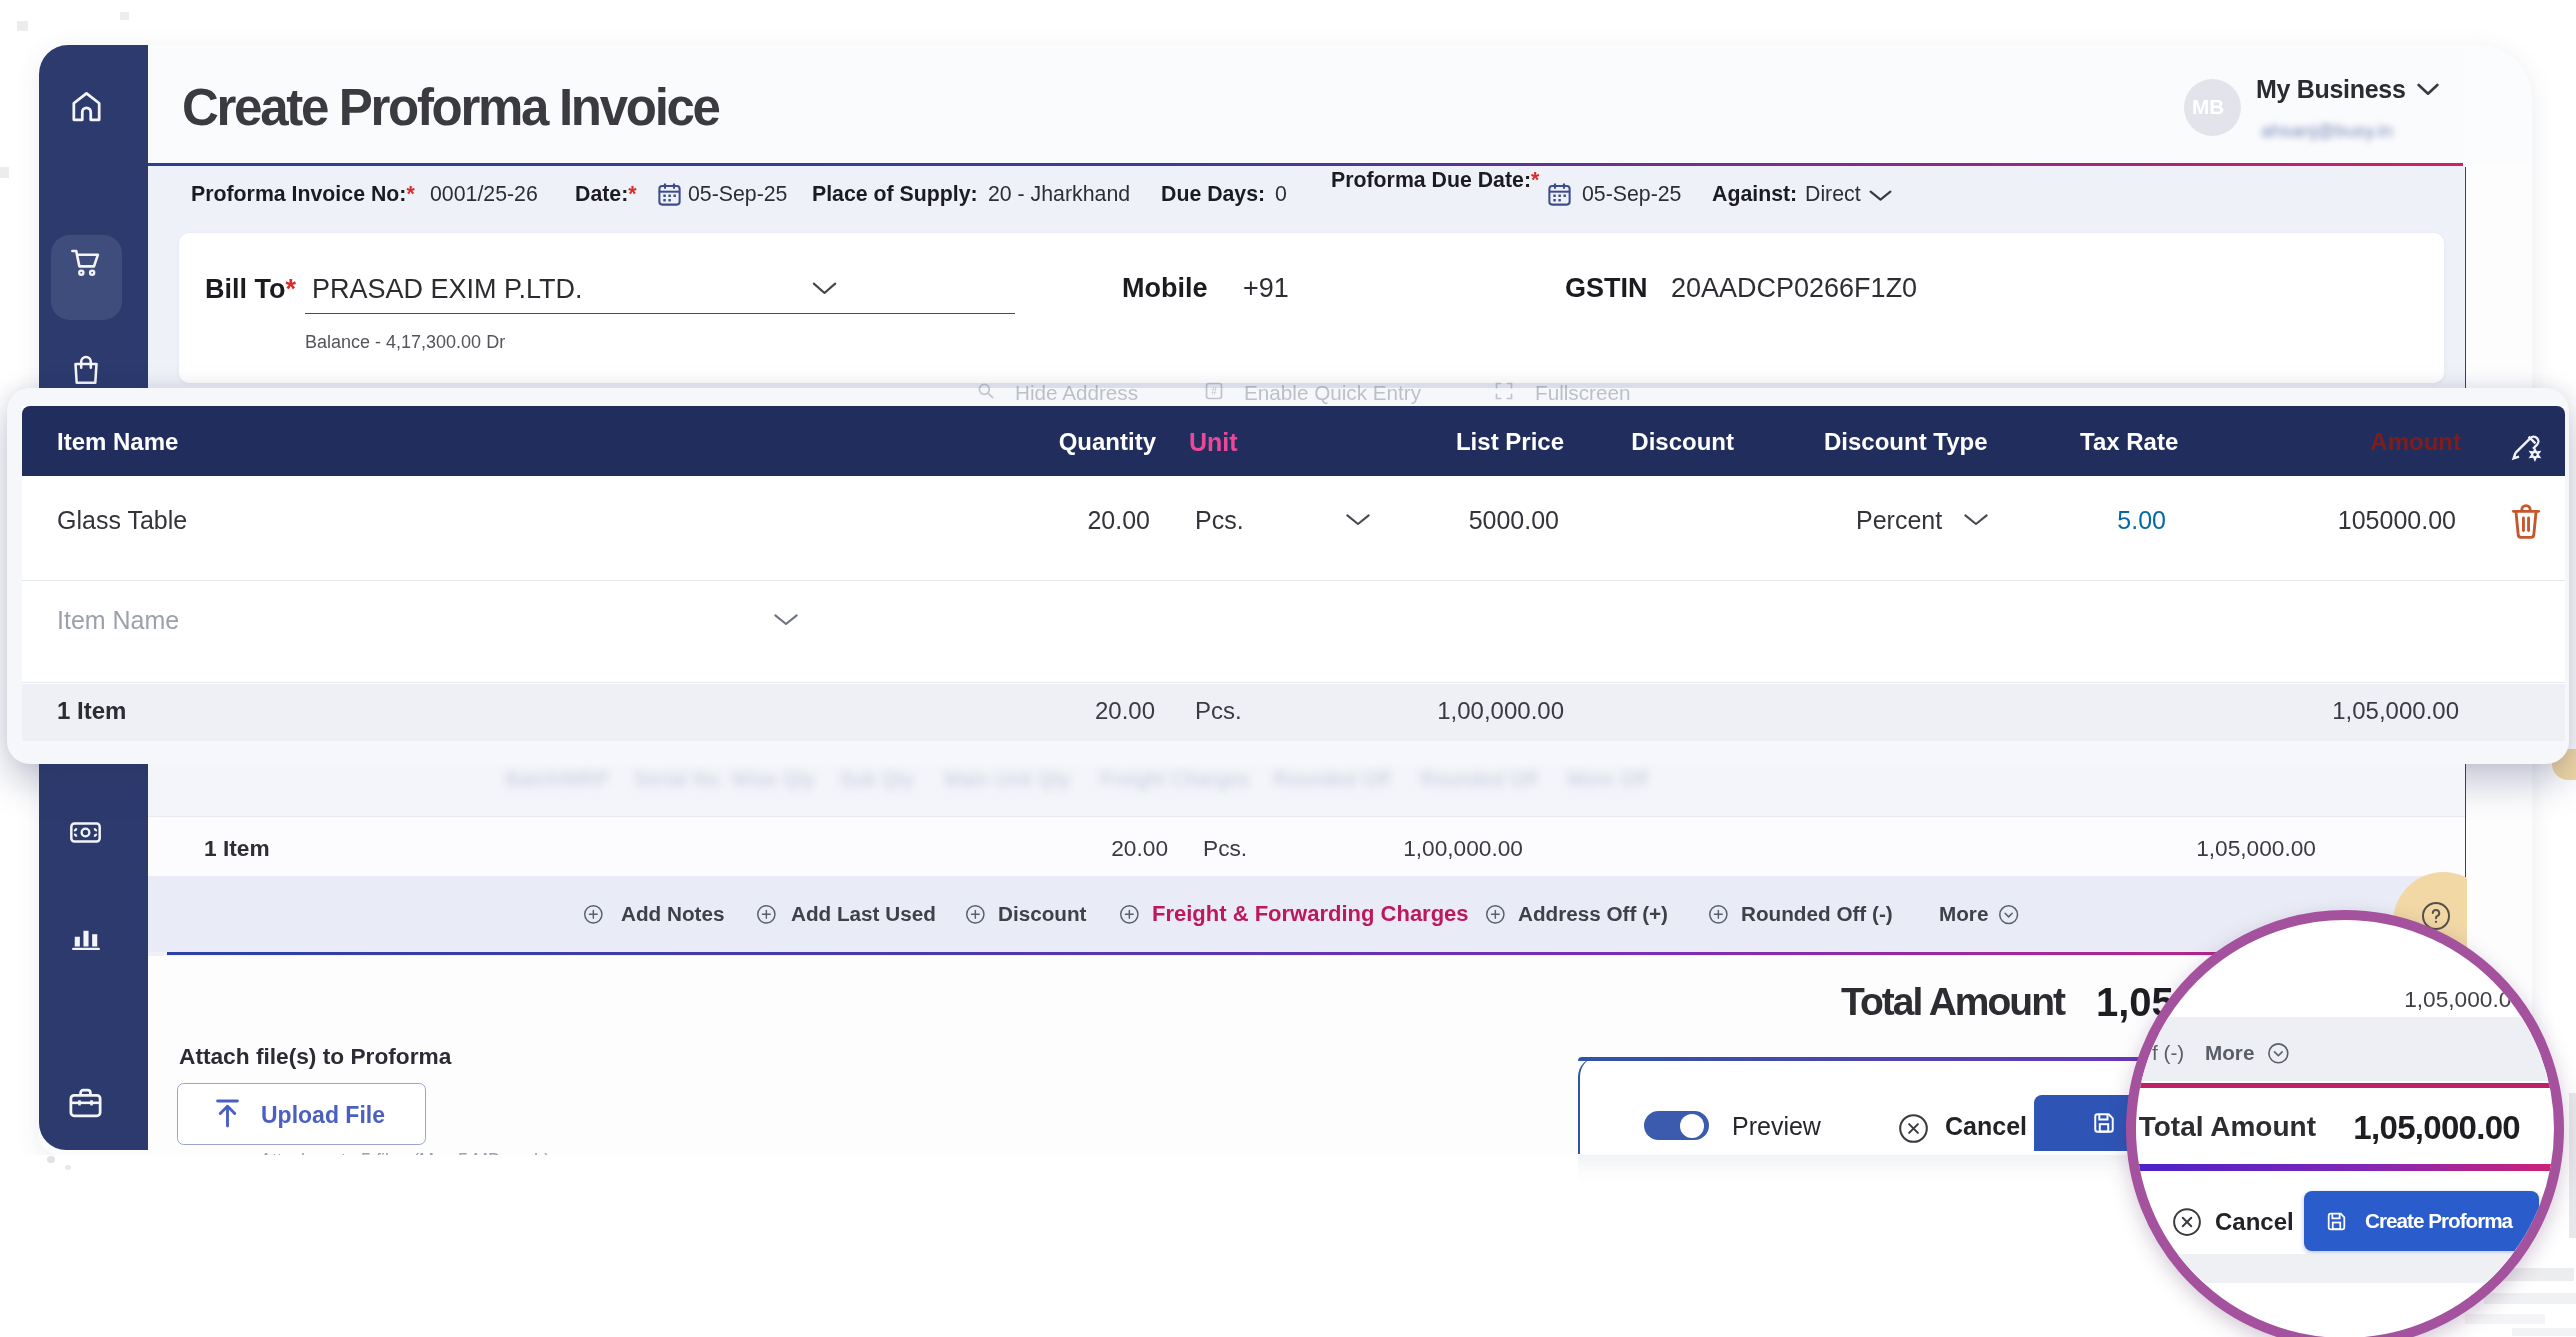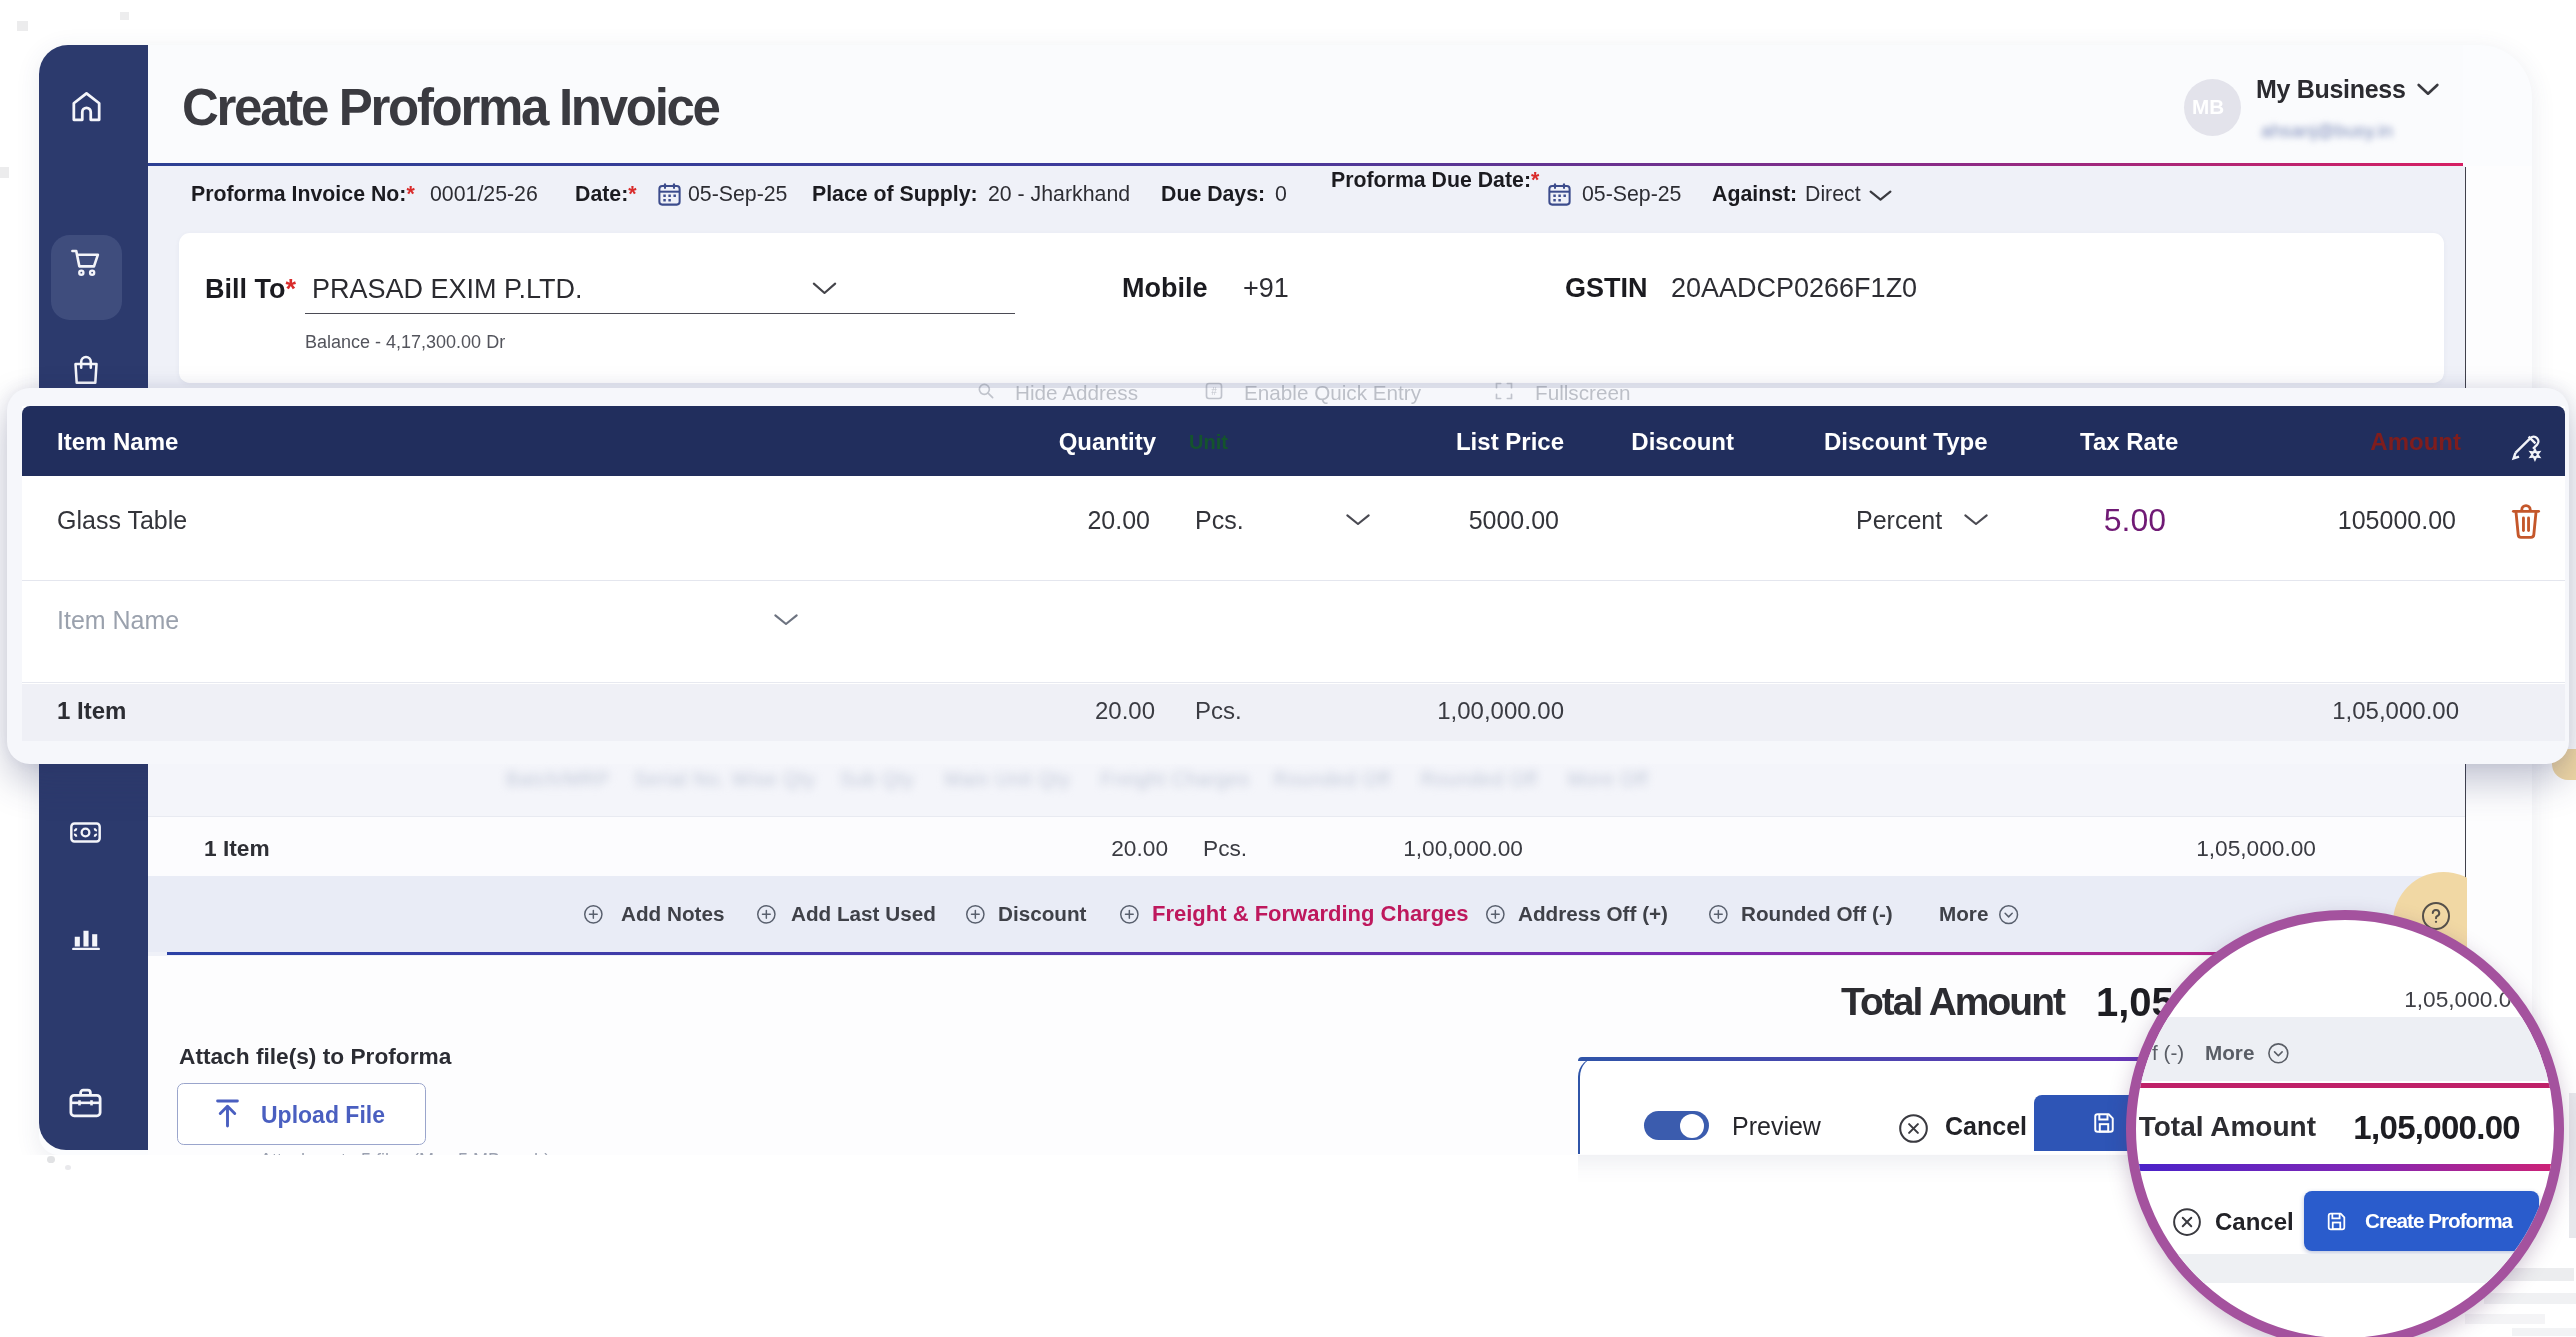--- a/index.html
+++ b/index.html
@@ -146,21 +146,21 @@
 <div class="t" style="left:278px;top:16.7px;font-size:20.7px;color:#6d7482">Enable Quick Entry</div>
 <svg class="a" style="left:528px;top:5.3px" width="20" height="20" viewBox="0 0 24 24">
       <path d="M3 8 V3 H8 M16 3 H21 V8 M21 16 V21 H16 M8 21 H3 V16" fill="none" stroke="#777e8c" stroke-width="2" stroke-linecap="round"></path>
     </svg>
 <div class="t" style="left:569px;top:16.7px;font-size:20.7px;color:#6d7482">Fullscreen</div>
 </div>
 
 <div class="a" style="left:22px;top:406px;width:2543px;height:70px;background:#212e5d;border-radius:8px 8px 0 0"></div>
 <div class="t b" style="left:57px;top:442px;font-size:24px;color:#fff">Item Name</div>
 <div class="t b" style="right:1420px;top:442px;font-size:24px;color:#fff;transform:translateY(-50%)">Quantity</div>
-<div class="t b" style="left:1189px;top:442px;font-size:20px;color:#14532d">Unit</div>
+<div class="t b" style="left:1189px;top:442px;font-size:25px;color:#ec4899">Unit</div>
 <div class="t b" style="right:1012px;top:442px;font-size:24px;color:#fff">List Price</div>
 <div class="t b" style="right:842px;top:442px;font-size:24px;color:#fff">Discount</div>
 <div class="t b" style="left:1824px;top:442px;font-size:24px;color:#fff">Discount Type</div>
 <div class="t b" style="left:2080px;top:442px;font-size:24px;color:#fff">Tax Rate</div>
 <div class="t b" style="right:115px;top:442px;font-size:24px;color:#7f1d1d">Amount</div>
 <svg class="a" style="left:2507px;top:426px" width="39" height="39" viewBox="0 0 24 24">
     <g fill="none" stroke="#f2f3f8" stroke-width="1.5">
       <path d="M5.2 16.6 L14.4 7.4 a2.9 2.9 0 0 1 4.1 4.1 L16 14"></path>
       <path d="M5.2 16.6 L4.1 19.9 L7.4 18.8"></path>
       <path d="M13.3 6.5 l4.2 4.2"></path>
@@ -173,21 +173,21 @@
 <div class="t" style="right:1426px;top:520px;font-size:25px;color:#33343a">20.00</div>
 <div class="t" style="left:1195px;top:520px;font-size:25px;color:#33343a">Pcs.</div>
 <svg class="a" style="left:1344px;top:512px" width="28" height="16" viewBox="0 0 42 24">
     <polyline points="5,5 21,18 37,5" fill="none" stroke="#4a4a52" stroke-width="3.2" stroke-linecap="round" stroke-linejoin="round"></polyline>
   </svg>
 <div class="t" style="right:1017px;top:520px;font-size:25px;color:#33343a">5000.00</div>
 <div class="t" style="left:1856px;top:520px;font-size:25px;color:#33343a">Percent</div>
 <svg class="a" style="left:1962px;top:512px" width="28" height="16" viewBox="0 0 42 24">
     <polyline points="5,5 21,18 37,5" fill="none" stroke="#4a4a52" stroke-width="3.2" stroke-linecap="round" stroke-linejoin="round"></polyline>
   </svg>
-<div class="t" style="right:410px;top:520px;font-size:32px;color:#701a75">5.00</div>
+<div class="t" style="right:410px;top:520px;font-size:25px;color:#0369a1">5.00</div>
 <div class="t" style="right:120px;top:520px;font-size:25px;color:#33343a">105000.00</div>
 <svg class="a" style="left:2508px;top:500px" width="36" height="41" viewBox="0 0 24 27">
     <path d="M5.3 7.6 L6.8 23 a1.9 1.9 0 0 0 1.9 1.7 h6.6 a1.9 1.9 0 0 0 1.9 -1.7 L18.7 7.6" fill="none" stroke="#c4572b" stroke-width="1.9"></path>
     <line x1="3.6" y1="7.4" x2="20.4" y2="7.4" stroke="#c4572b" stroke-width="1.9" stroke-linecap="round"></line>
     <path d="M9.2 7.2 V6.4 a2.8 2.8 0 0 1 5.6 0 V7.2" fill="none" stroke="#c4572b" stroke-width="1.9"></path>
     <line x1="10.3" y1="11.8" x2="10.3" y2="20.2" stroke="#c4572b" stroke-width="1.9" stroke-linecap="round"></line>
     <line x1="13.7" y1="11.8" x2="13.7" y2="20.2" stroke="#c4572b" stroke-width="1.9" stroke-linecap="round"></line>
   </svg>
 <div class="a" style="left:22px;top:580px;width:2543px;height:1.3px;background:#e4e6ee"></div>
 

